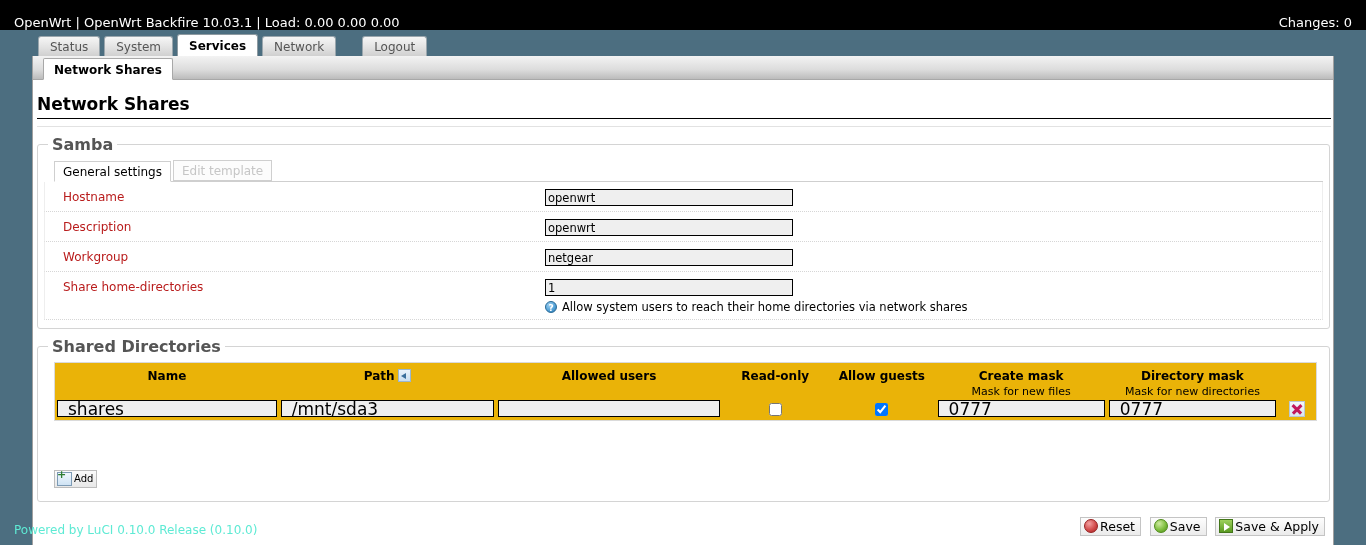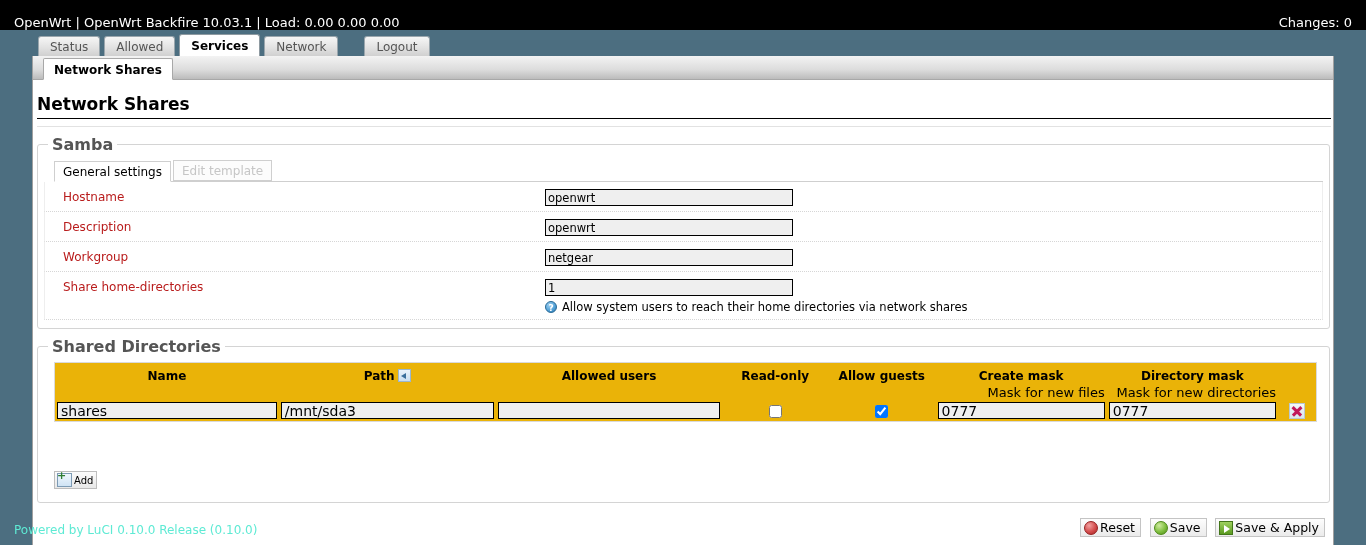--- a/index.html
+++ b/index.html
@@ -230,35 +230,34 @@
     font-weight: bold;
     font-size: 12px;
     text-align: center;
     padding: 6px 2px 0 2px;
     vertical-align: top;
     color: #000;
   }
   table.cbi-section-table th .sub {
     display: block;
     font-weight: normal;
-    font-size: 13px;
+    font-size: 11px;
     color: #000;
     padding-top: 2px;
-    text-align: right;
   }
   table.cbi-section-table td {
     padding: 2px 2px;
     vertical-align: middle;
     text-align: center;
   }
   table.cbi-section-table input.txt {
     height: 17px;
-    font-size: 14px;
+    font-size: 17px;
     font-family: "DejaVu Sans", "Liberation Sans", sans-serif;
-    padding: 1px 3px;
+    padding: 1px 10px;
     border: 1px solid #000;
     background: #efefef;
     color: #000;
     width: 100%;
     outline: none;
   }
   .sort-ico {
     display: inline-block;
     width: 13px; height: 13px;
     vertical-align: -2px;
@@ -388,21 +387,21 @@
 </head>
 <body>
 
 <div id="header">
   <span class="hdr-title">OpenWrt | OpenWrt Backfire 10.03.1 | Load: 0.00 0.00 0.00</span>
   <span class="hdr-changes">Changes: 0</span>
 </div>
 
 <div id="mainmenu">
   <div class="tab">Status</div>
-  <div class="tab">Allowed</div>
+  <div class="tab">System</div>
   <div class="tab active">Services</div>
   <div class="tab">Network</div>
   <div class="tab spacer-before">Logout</div>
 </div>
 
 <div id="maincontent">
 
   <div id="tabmenu">
     <div class="subtab">Network Shares</div>
   </div>

